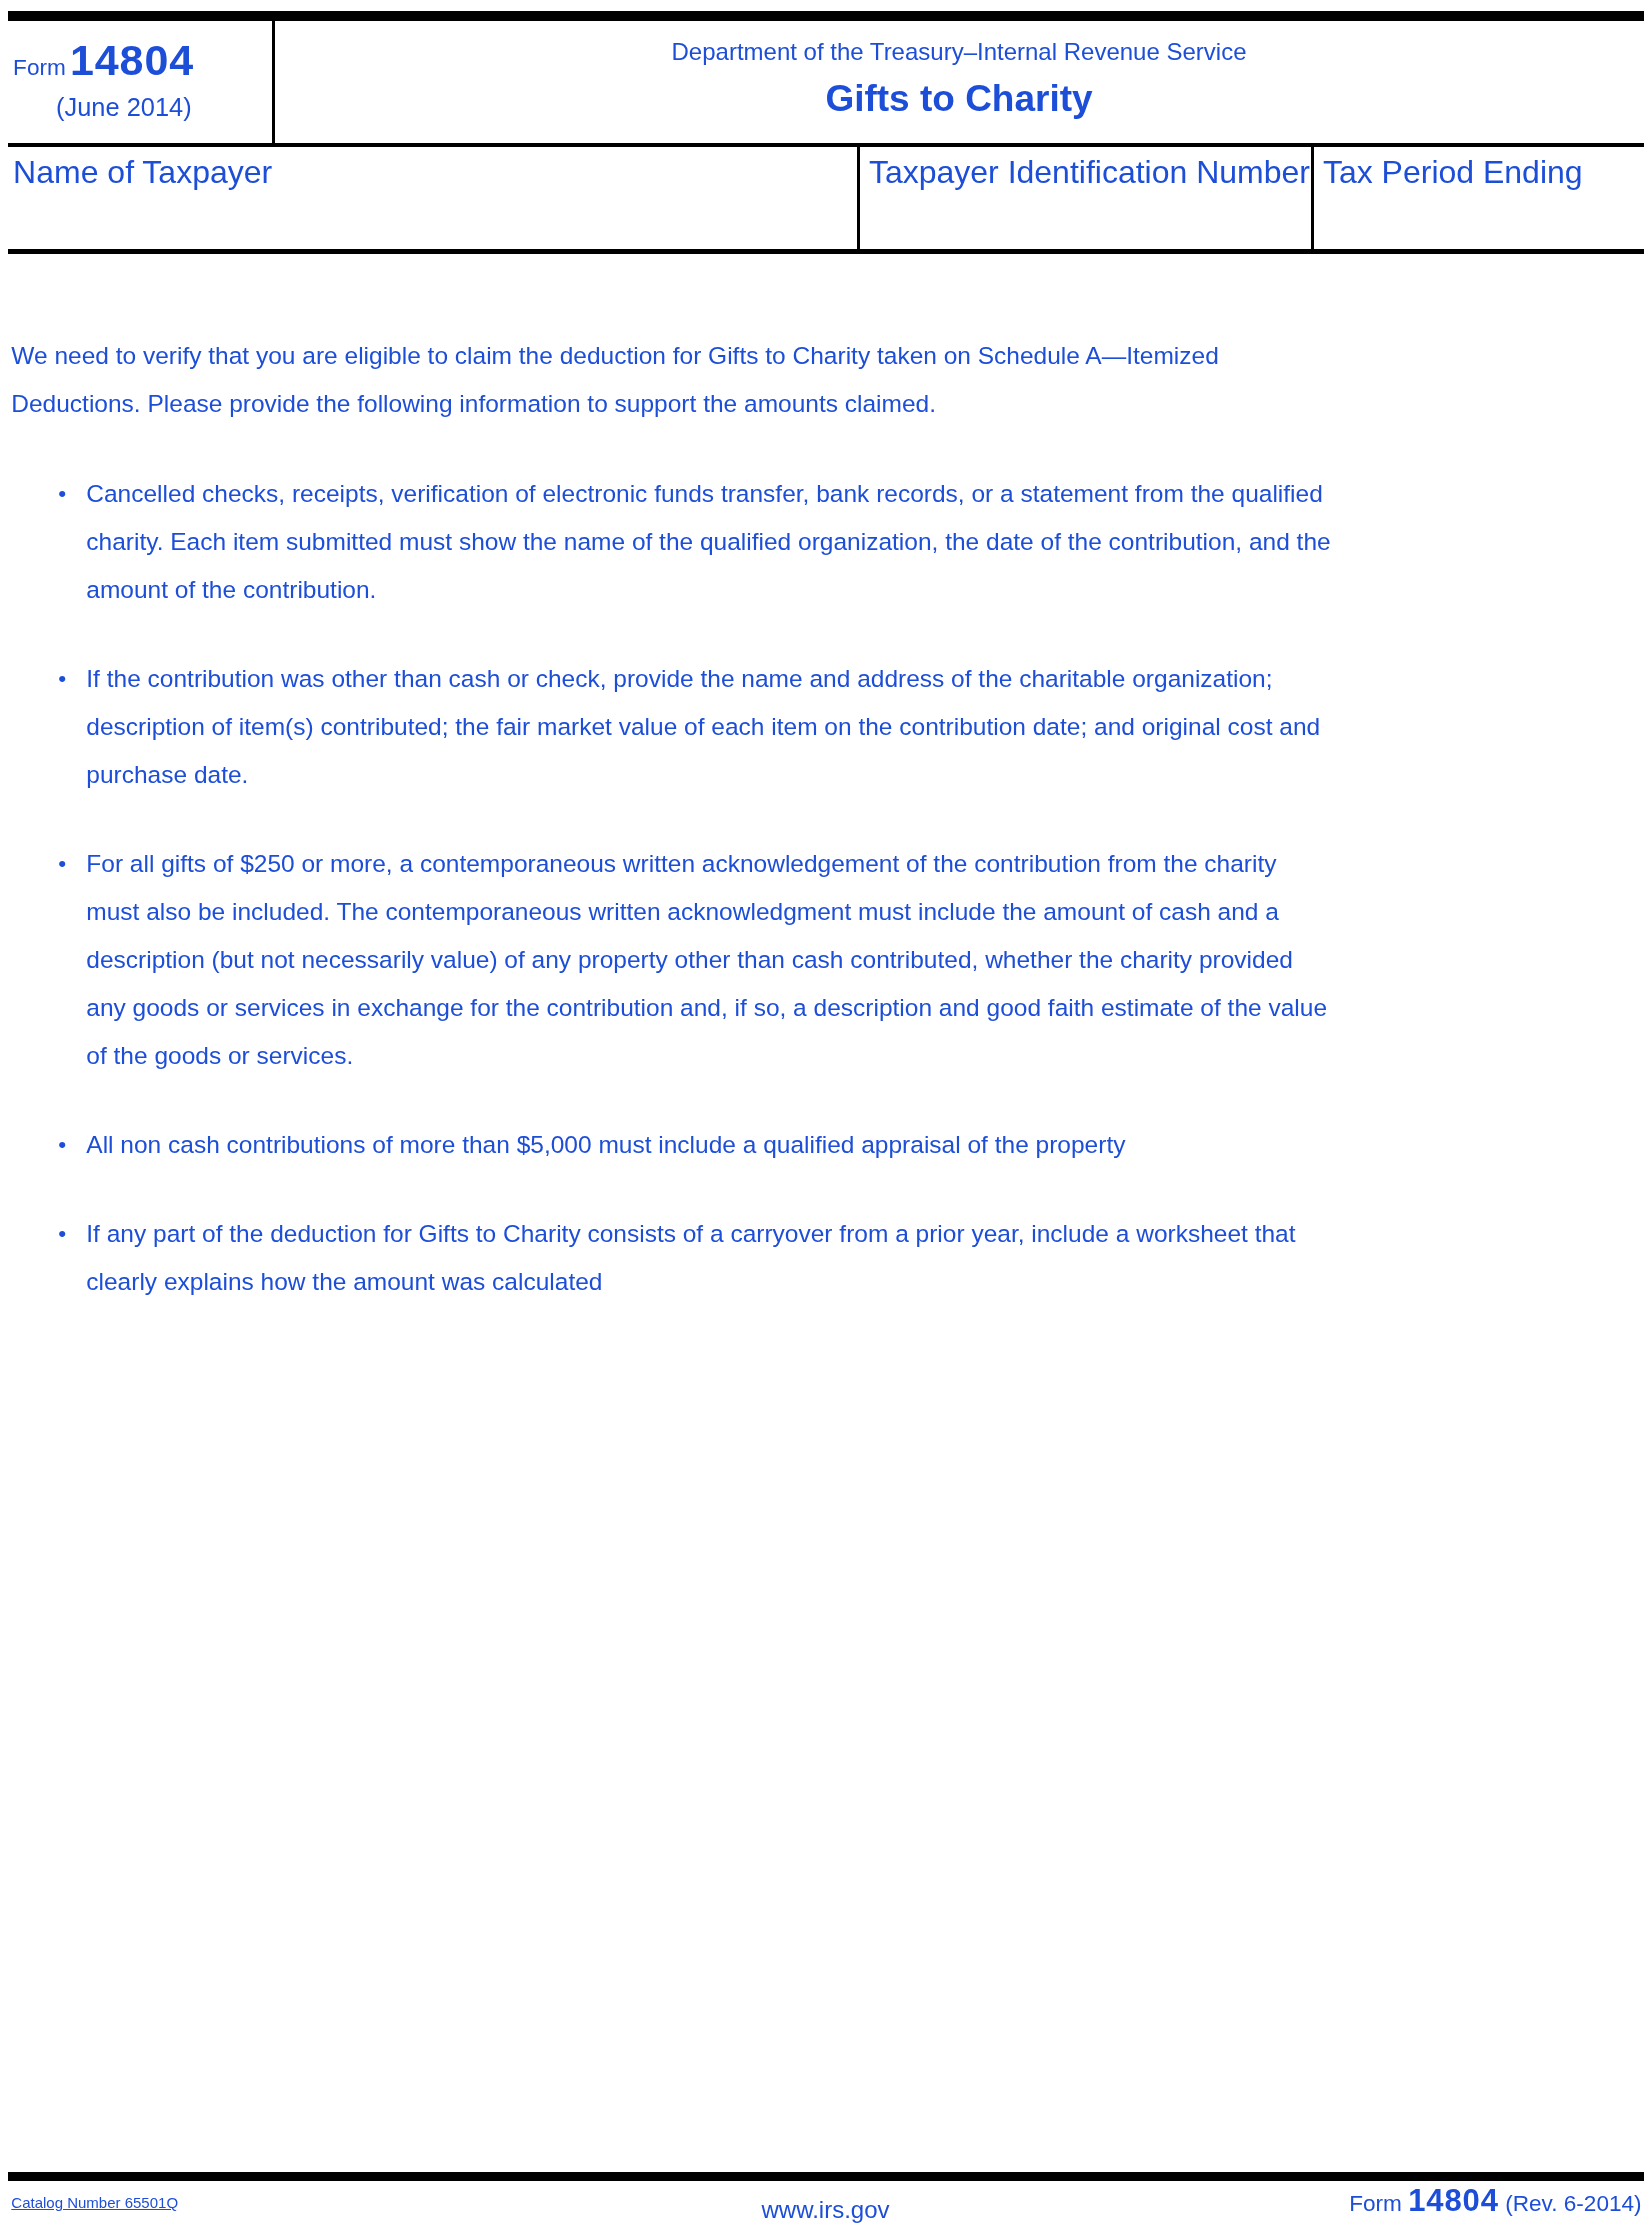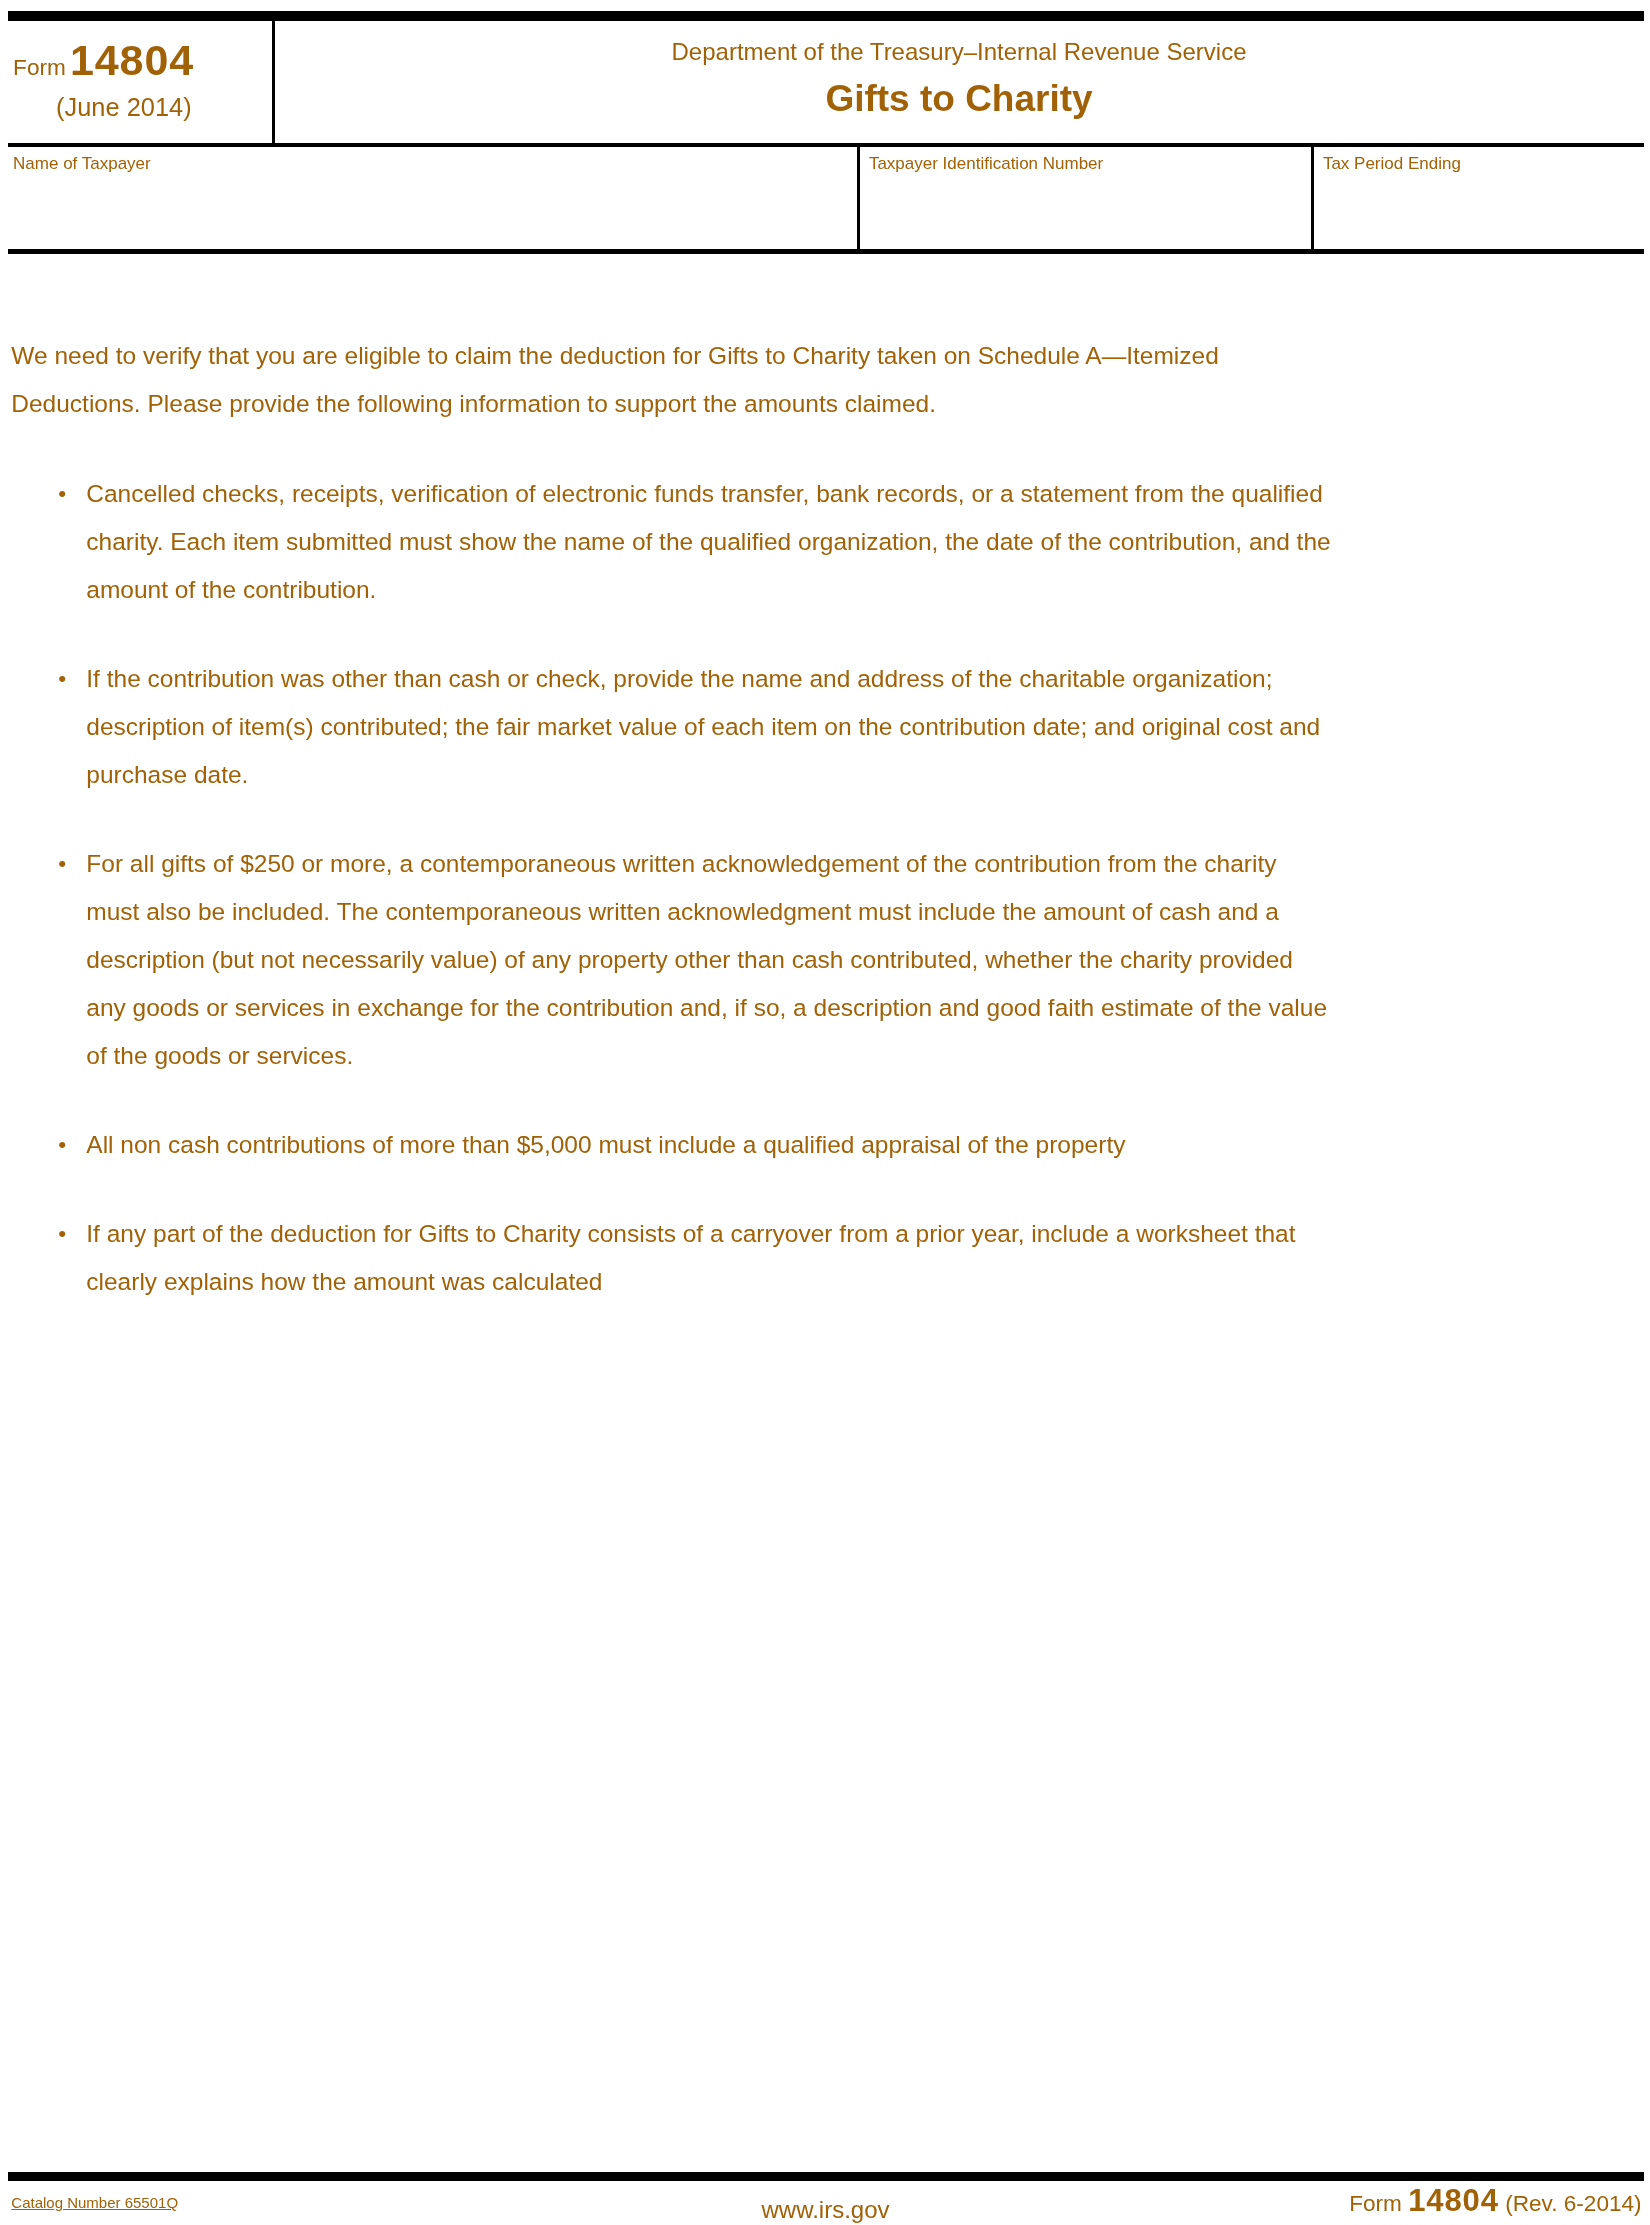--- a/index.html
+++ b/index.html
@@ -1,21 +1,21 @@
 <!DOCTYPE html>
 <html style="font-size:15px"><head>
 <meta charset="utf-8">
 <style>
   html, body { margin: 0; padding: 0; background: #e8e8e8; }
   .page {
     position: relative;
     width: 1651px;
     height: 2226px;
     background: #ffffff;
-    color: #a16207;
+    color: #1d4ed8;
     font-family: "Liberation Sans", sans-serif;
     overflow: hidden;
   }
 
   
   .top-bar {
     position: absolute;
     left: 7.5px; top: 11.3px;
     width: 1636px; height: 9.4px;
     background: #000;
@@ -48,21 +48,21 @@
   .doc-title { font-size: 37px; font-weight: bold; margin-top: 12.2px; }
 
   .hdr-row2 {
     display: flex;
     height: 102px;
     border-bottom: 5.6px solid #000;
   }
   .hdr-row2 .cell {
     box-sizing: border-box;
     padding: 6.6px 0 0 5.6px;
-    font-size: 17px;
+    font-size: 32px;
     display: flex;
     flex-direction: row;
   }
   .cell-name   { width: 849px; }
   .cell-tin    { width: 457px; border-left: 3.8px solid #000; border-right: 3.8px solid #000; padding-left: 9.4px !important; }
   .cell-period { flex: 1; padding-left: 9.4px !important; }
   .fill-area { flex: 1; }
 
   
   .body-text {

